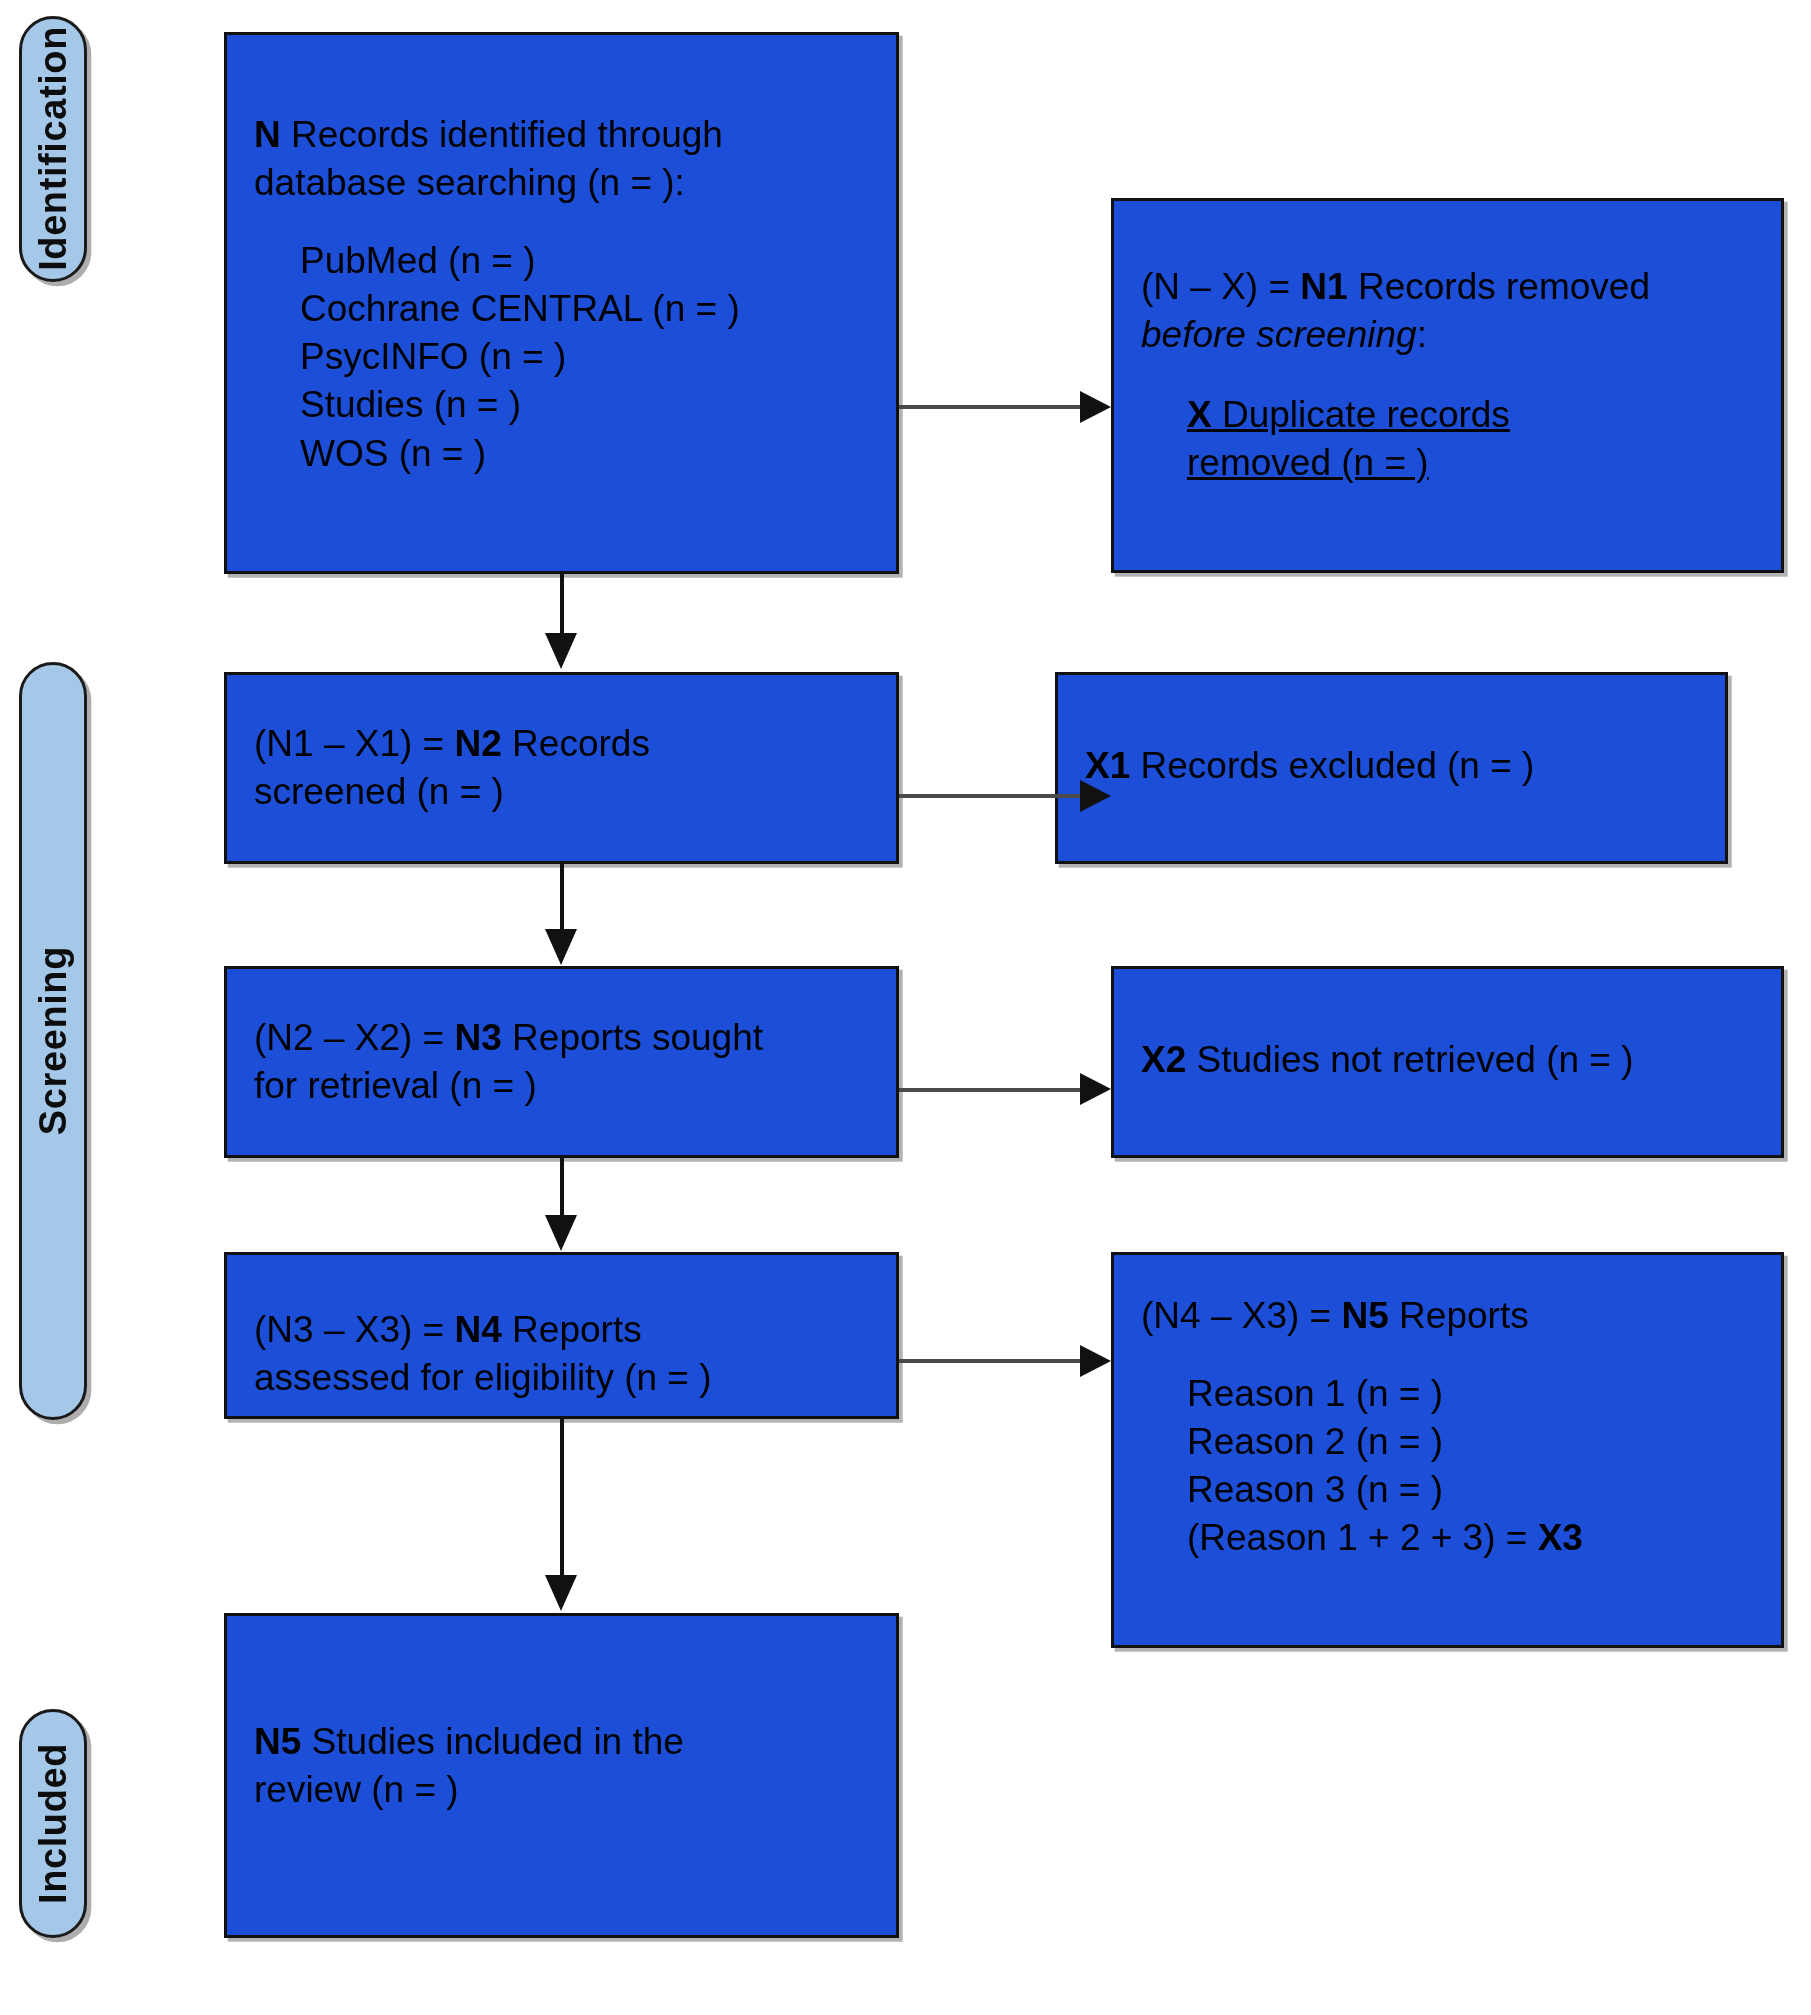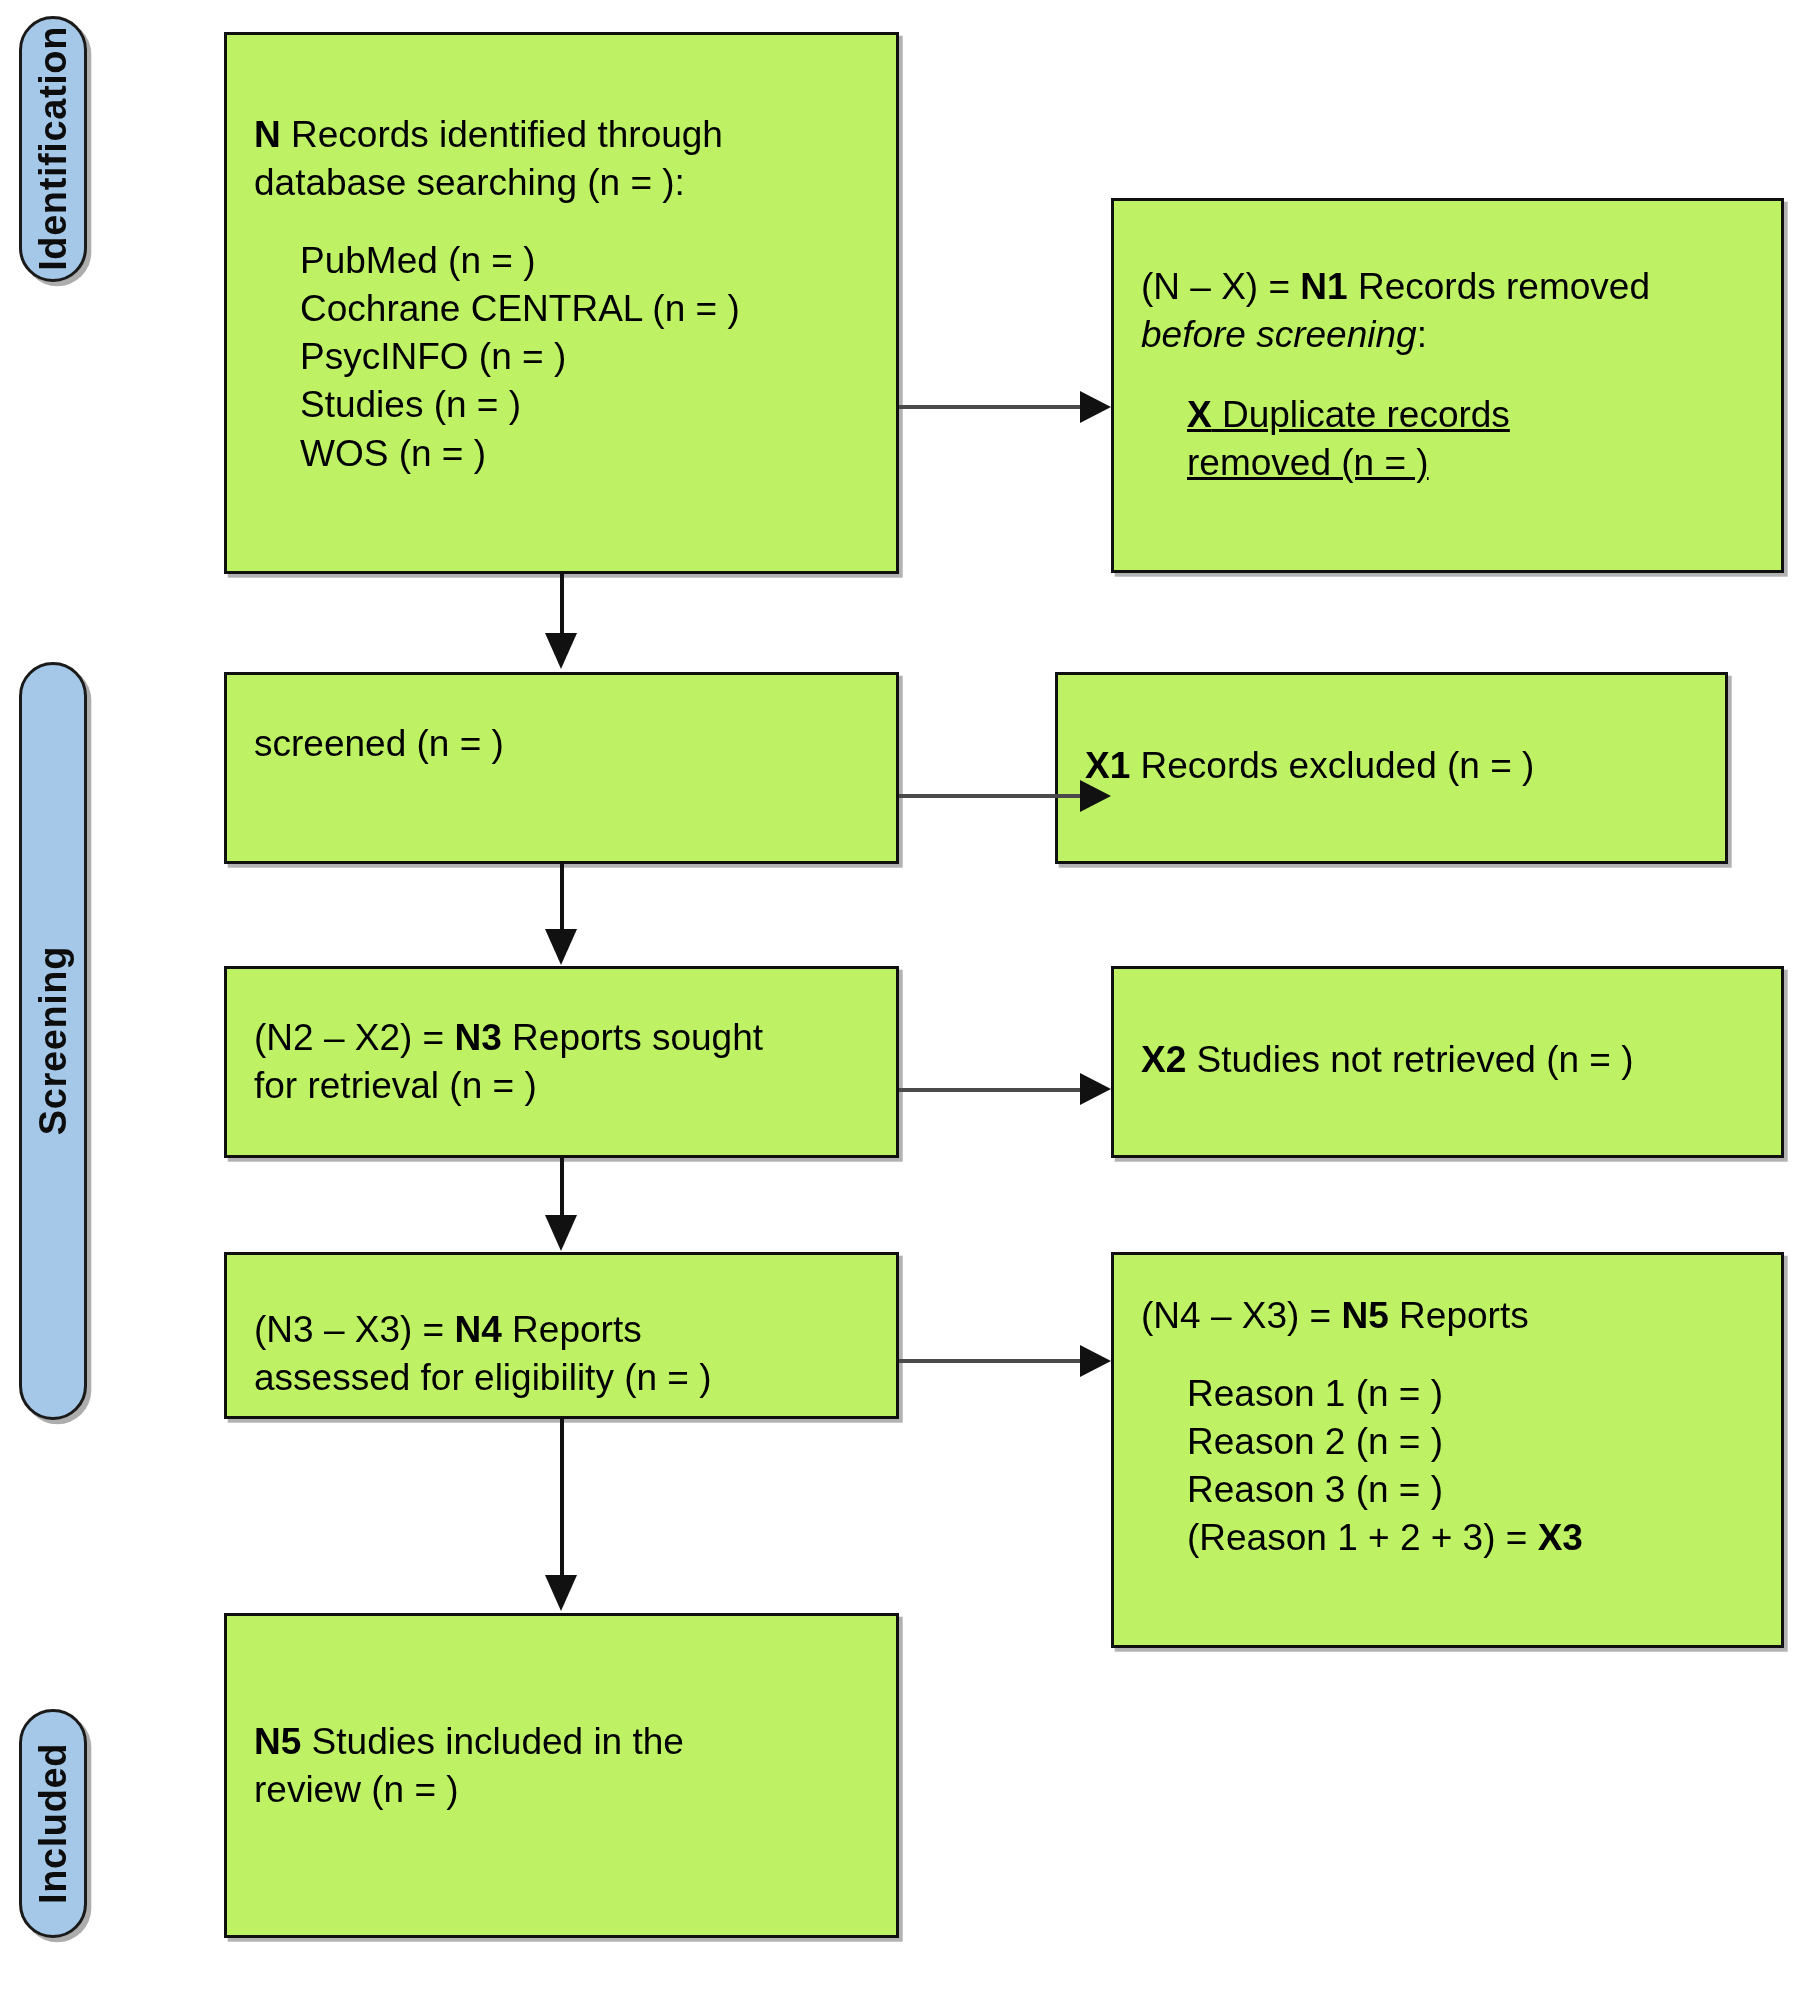--- a/index.html
+++ b/index.html
@@ -38,21 +38,21 @@
     font-size: 38px;
     letter-spacing: 0.6px;
     color: #0d0d0d;
     white-space: nowrap;
     line-height: 1;
   }
 
   
   .flow-box {
     position: absolute;
-    background: #bef264;
+    background: #1d4ed8;
     border: 3.7px solid #101010;
     box-sizing: border-box;
     box-shadow: 3.7px 3.7px 0 rgba(0,0,0,0.30);
     padding: 0;
   }
   .flow-box .box-text {
     position: absolute;
     left: 27px;
     right: 18.6px;
     font-size: 37px;
@@ -143,20 +143,21 @@
       <p><span class="ital">before screening</span><span>:</span></p>
       <div class="sublist-tight">
         <p><span class="bold">X</span><span> Duplicate records</span></p>
         <p>removed (n = )</p>
       </div>
     </div>
   </div>
 
   <div class="flow-box" style="left:224px; top:672px; width:675px; height:192px;">
     <div class="box-text" style="top:45px;">
+      <p><span>(N1 – X1) = </span><span class="bold">N2</span><span> Records</span></p>
       <p>screened (n = )</p>
     </div>
   </div>
 
   <div class="flow-box" style="left:1055px; top:672px; width:673px; height:192px;">
     <div class="box-text" style="top:67px;">
       <p><span class="bold">X1</span><span> Records excluded (n = )</span></p>
     </div>
   </div>
 

